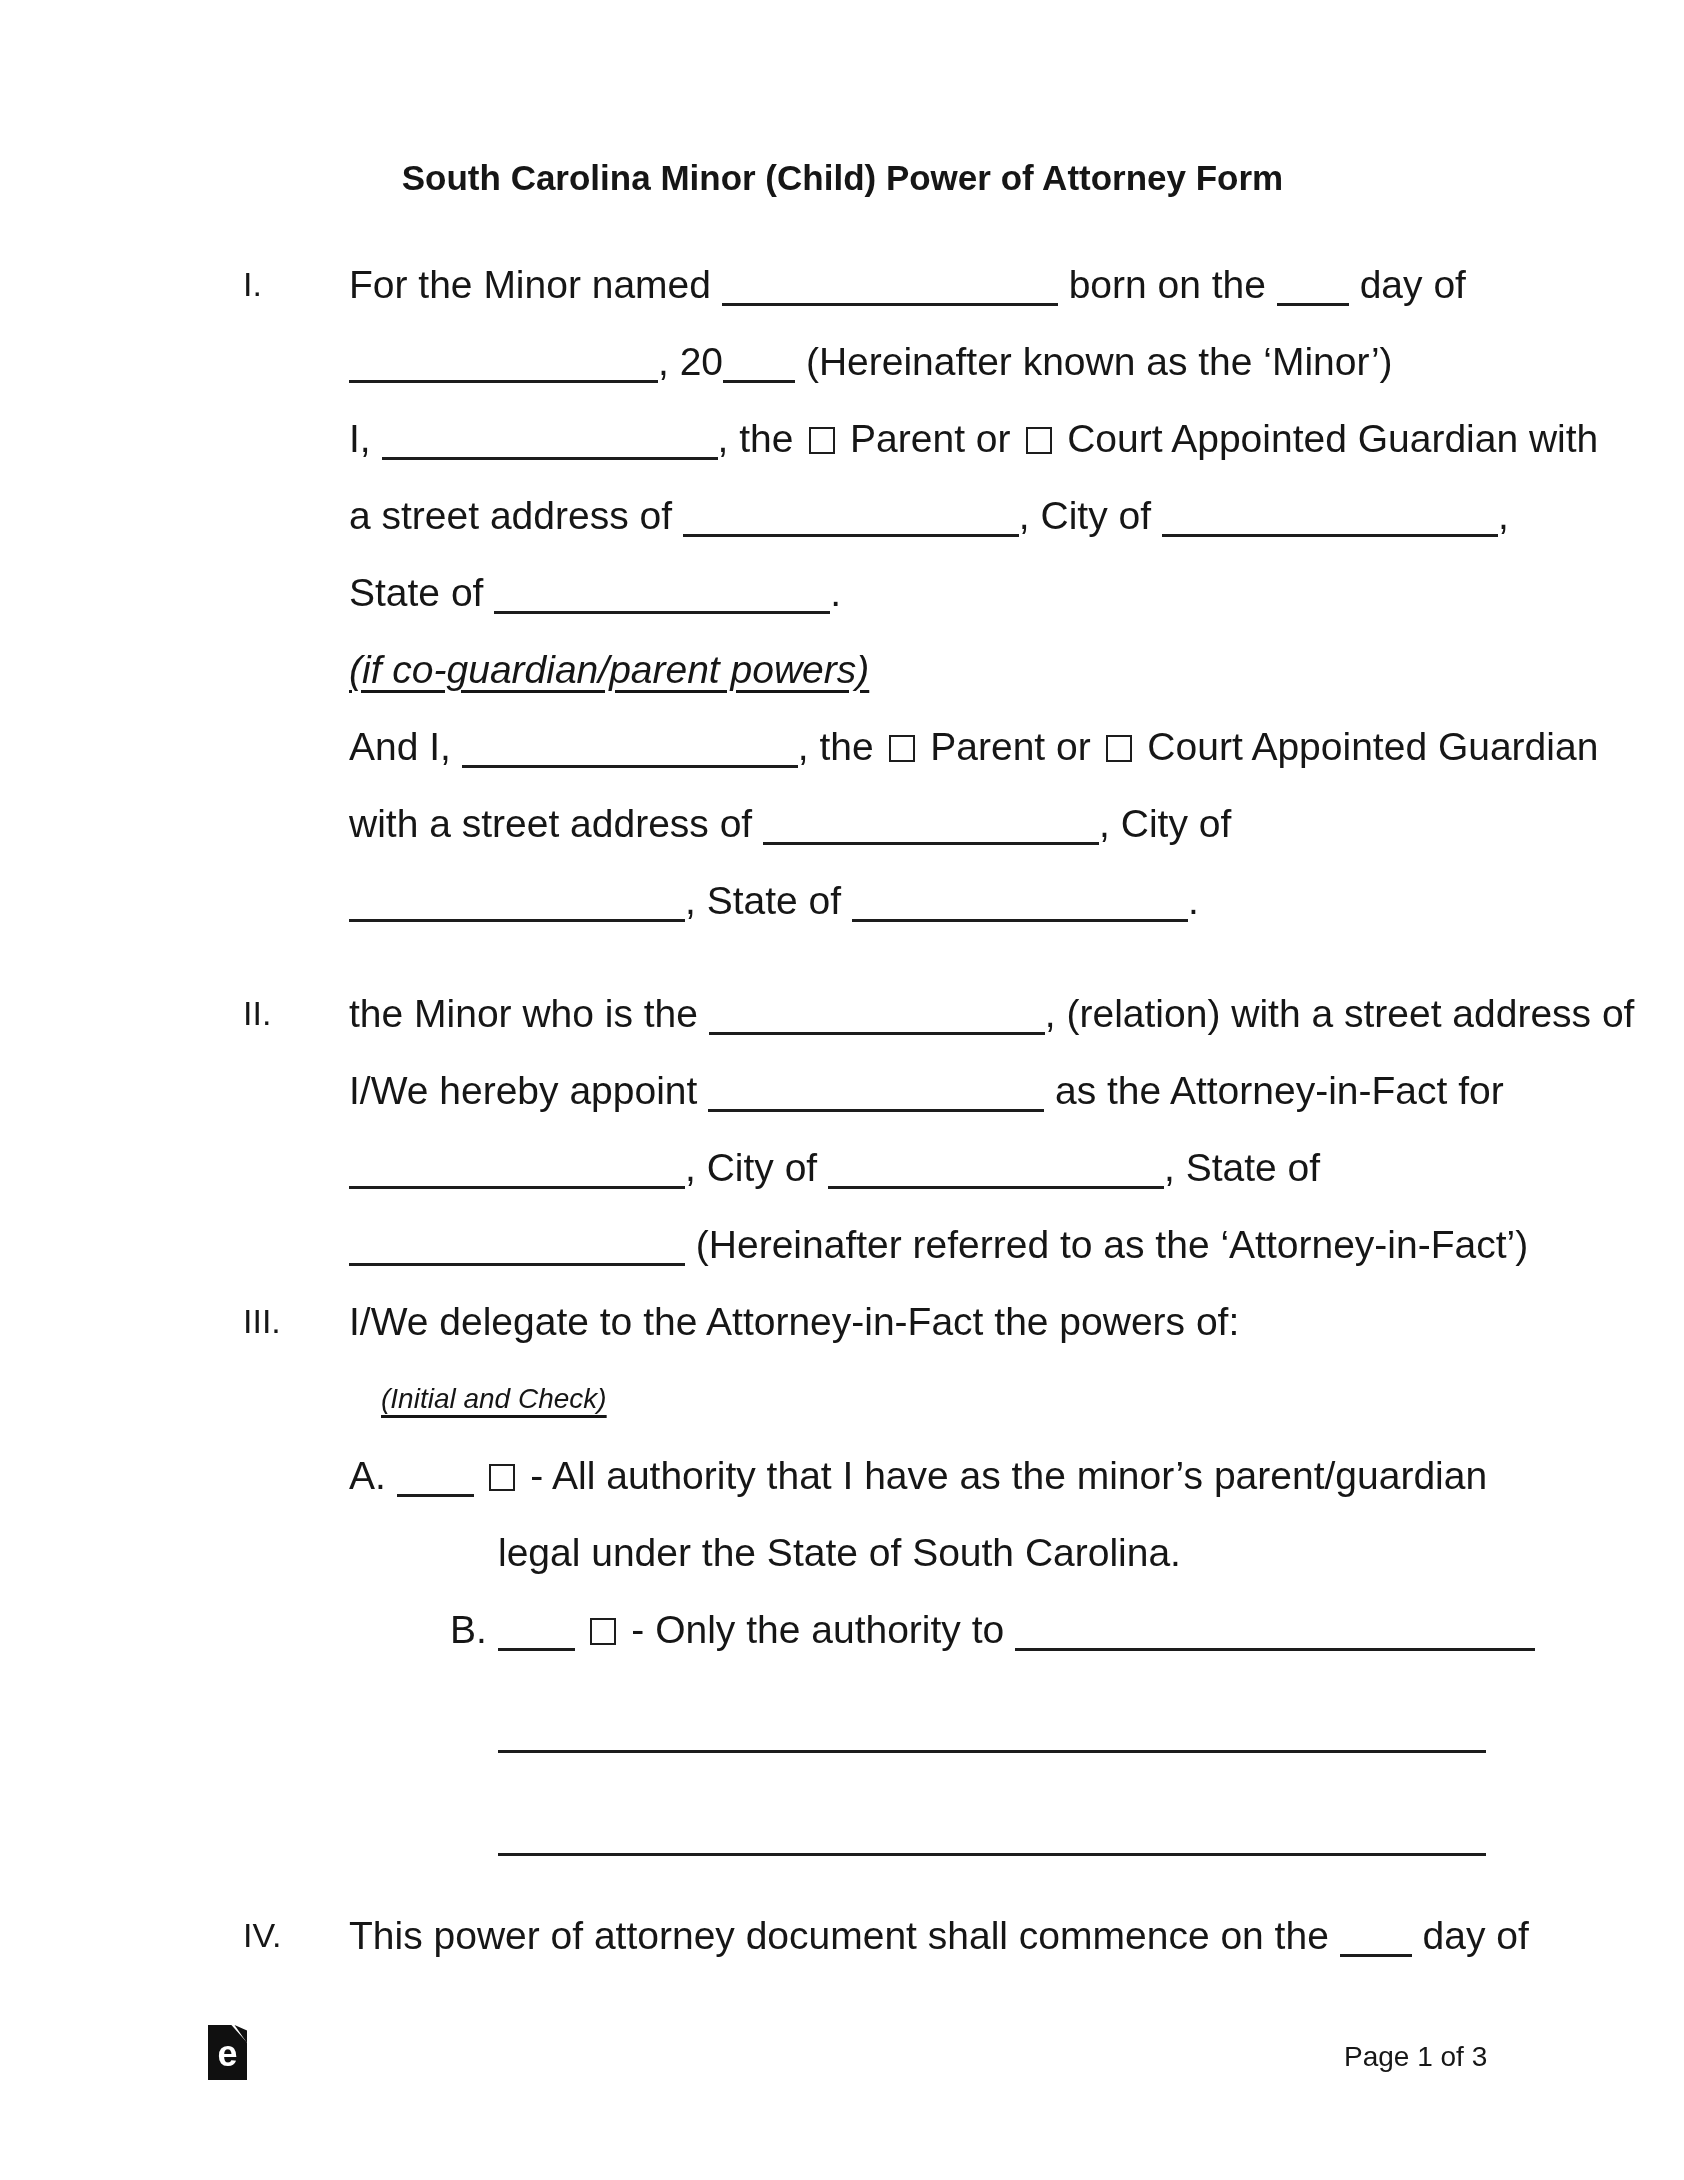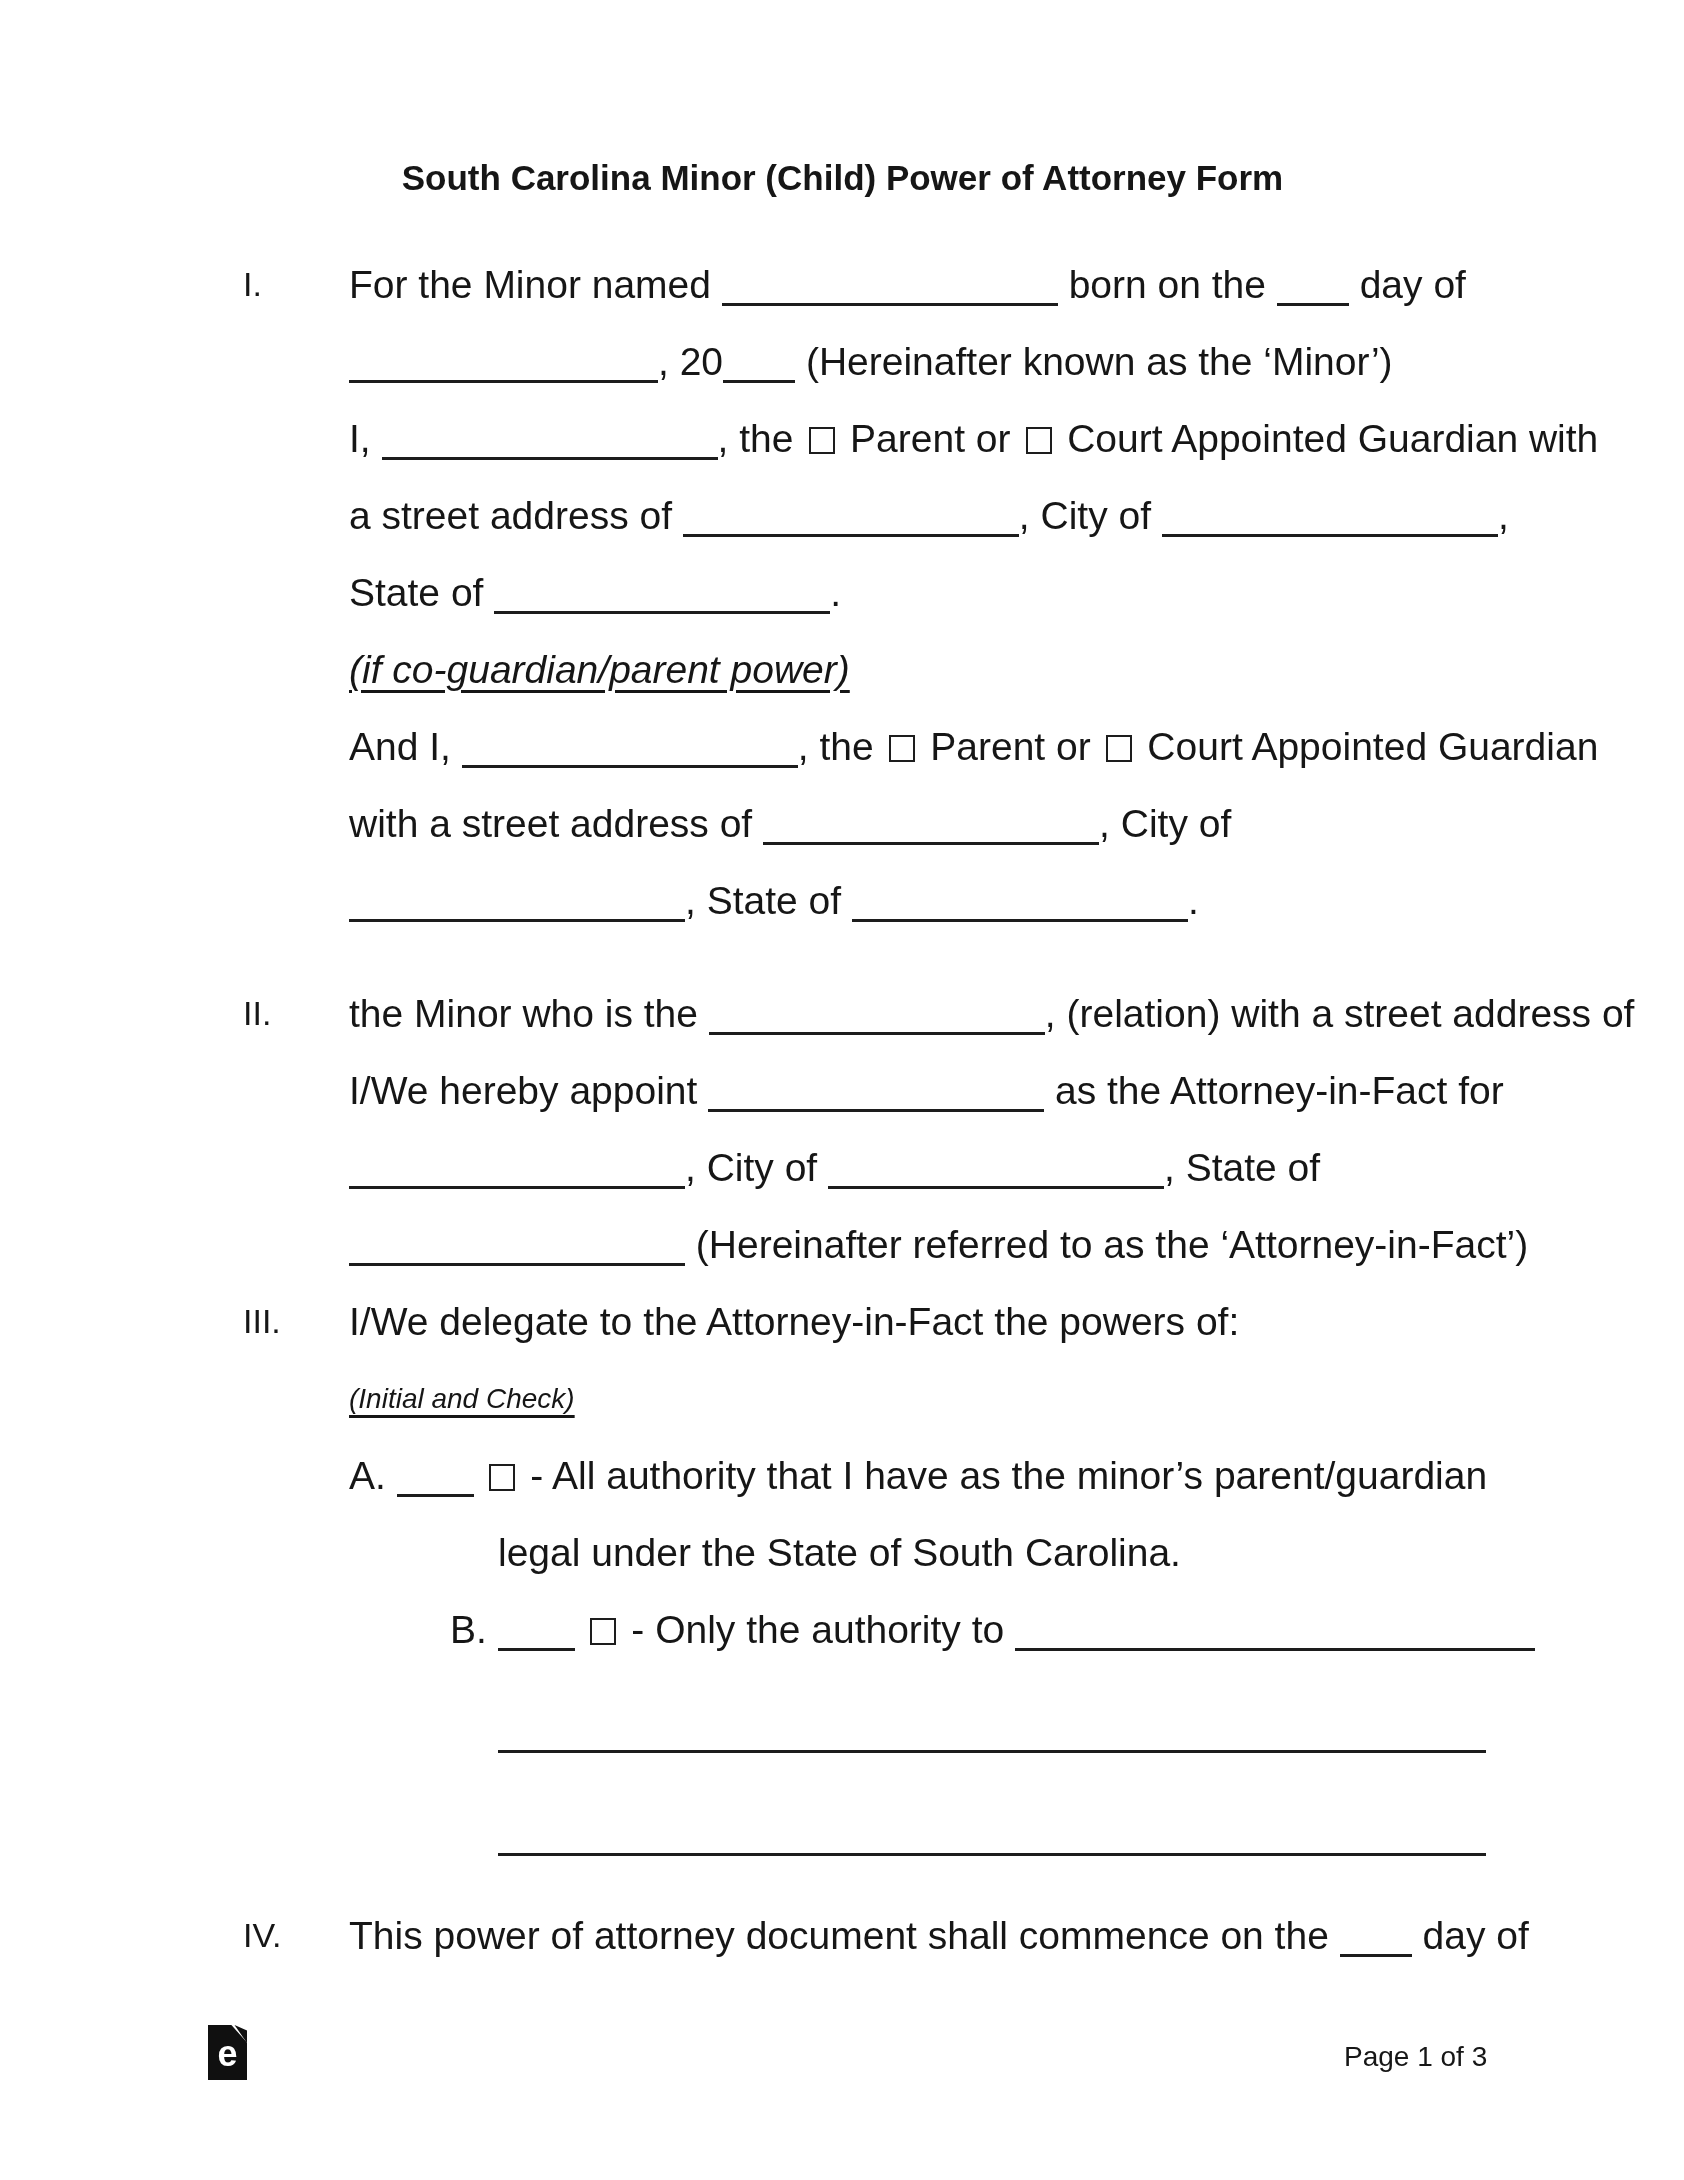--- a/index.html
+++ b/index.html
@@ -11,21 +11,21 @@
     position:absolute;top:126px;left:0;width:100%;text-align:center;
     font-weight:bold;font-size:35px;line-height:58px;
   }
   .content{position:absolute;top:246px;left:243px;width:1278px;}
   .section{position:relative;padding-left:106px;}
   #sections .section:nth-child(2){margin-top:36px;}
   #sections .section:nth-child(3){margin-top:0px;}
   #sections .section:nth-child(4){margin-top:24px;}
   .numeral{position:absolute;left:0;top:0;height:77px;line-height:77px;font-size:34px;}
   .line{height:77px;line-height:77px;font-size:39px;white-space:nowrap;}
-  .line.small{font-size:28px;}
+  .line.small{font-size:28px;margin-left:32px;}
   .line.gap{margin-top:25.6px;}
   .it{font-style:italic;text-decoration:underline;text-decoration-thickness:2.6px;text-underline-offset:6.8px;}
   .blank{
     display:inline-block;height:37px;vertical-align:-7.7px;
     border-bottom:3.4px solid #1d1d1d;
   }
   .cbx{
     display:inline-block;width:26.4px;height:27px;box-sizing:border-box;
     border:2.6px solid #1d1d1d;vertical-align:-1.7px;margin:0 4.3px;background:#fff;
   }
@@ -54,21 +54,21 @@
   <h1 class="title">South Carolina Minor (Child) Power of Attorney Form</h1>
 
   <div class="content" id="sections">
       <div class="section">
         <span class="numeral">I.</span>
         <div class="line"><span>For the Minor named </span><span class="blank" style="width: 336px;"></span><span> born on the </span><span class="blank" style="width: 72px;"></span><span> day of</span></div>
         <div class="line"><span class="blank" style="width: 309px;"></span><span>, 20</span><span class="blank" style="width: 72px;"></span><span> (Hereinafter known as the ‘Minor’)</span></div>
         <div class="line"><span>I, </span><span class="blank" style="width: 336px;"></span><span>, the </span><span class="cbx"></span><span> Parent or </span><span class="cbx"></span><span> Court Appointed Guardian with</span></div>
         <div class="line"><span>a street address of </span><span class="blank" style="width: 336px;"></span><span>, City of </span><span class="blank" style="width: 336px;"></span><span>,</span></div>
         <div class="line"><span>State of </span><span class="blank" style="width: 336px;"></span><span>.</span></div>
-        <div class="line"><span class="it">(if co-guardian/parent power)</span></div>
+        <div class="line"><span class="it">(if co-guardian/parent powers)</span></div>
         <div class="line"><span>And I, </span><span class="blank" style="width: 336px;"></span><span>, the </span><span class="cbx"></span><span> Parent or </span><span class="cbx"></span><span> Court Appointed Guardian</span></div>
         <div class="line"><span>with a street address of </span><span class="blank" style="width: 336px;"></span><span>, City of</span></div>
         <div class="line"><span class="blank" style="width: 336px;"></span><span>, State of </span><span class="blank" style="width: 336px;"></span><span>.</span></div>
       </div>
       <div class="section">
         <span class="numeral">II.</span>
         <div class="line"><span>the Minor who is the </span><span class="blank" style="width: 336px;"></span><span>, (relation) with a street address of</span></div>
         <div class="line"><span>I/We hereby appoint </span><span class="blank" style="width: 336px;"></span><span> as the Attorney-in-Fact for</span></div>
         <div class="line"><span class="blank" style="width: 336px;"></span><span>, City of </span><span class="blank" style="width: 336px;"></span><span>, State of</span></div>
         <div class="line"><span class="blank" style="width: 336px;"></span><span> (Hereinafter referred to as the ‘Attorney-in-Fact’)</span></div>

